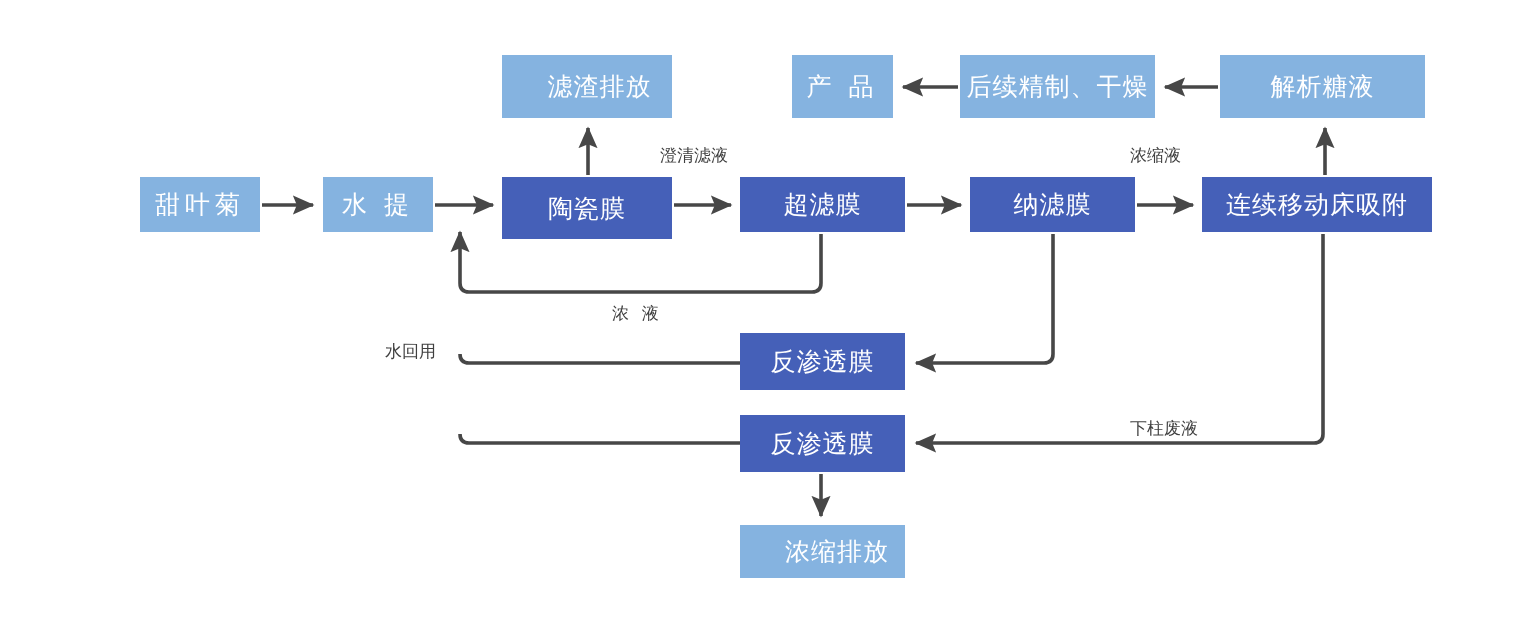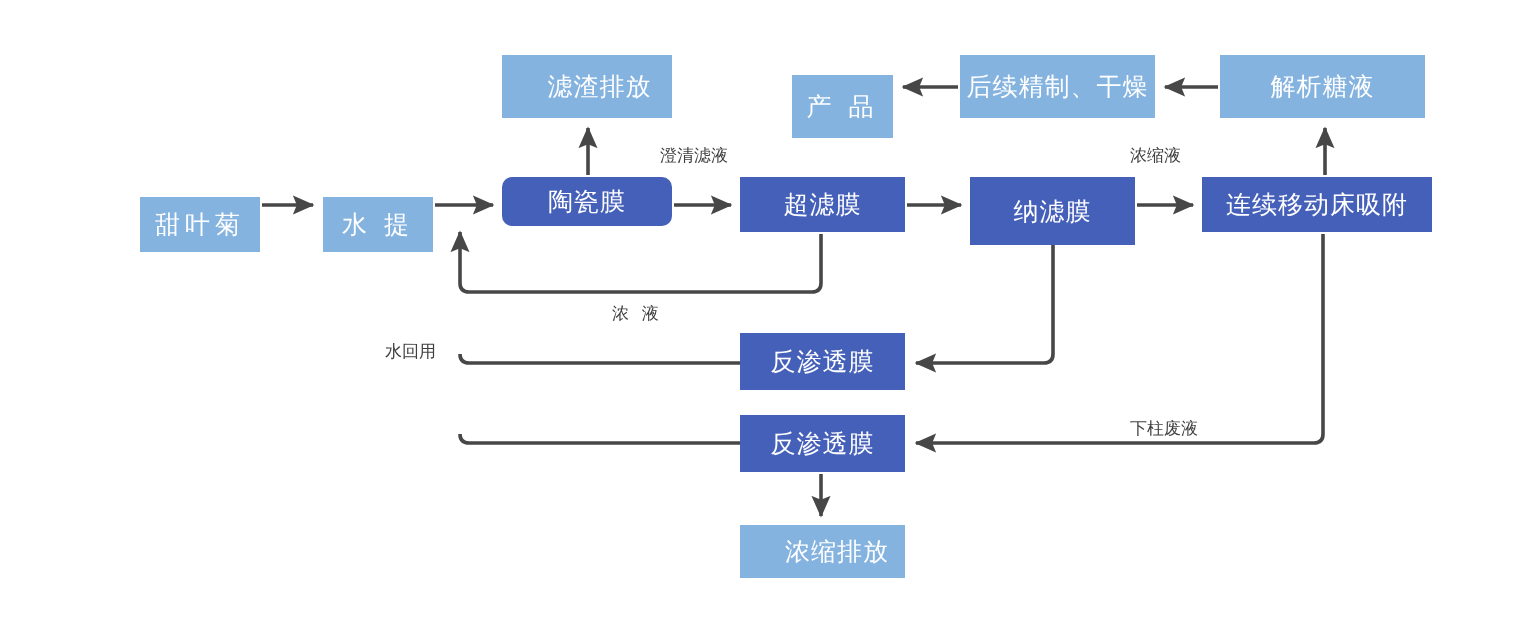--- a/index.html
+++ b/index.html
@@ -25,21 +25,21 @@
     color: #ffffff;
     font-size: 25px;
     letter-spacing: 1px;
     line-height: 1;
     white-space: nowrap;
     box-sizing: border-box;
     user-select: none;
   }
   .node.light { background: #85B3E0; }
   .node.dark  { background: #4560B8; }
-  .node.wide-letter { letter-spacing: 5px; margin-top: 20px; }
+  .node.wide-letter { letter-spacing: 5px; }
 
   .edge-label {
     position: absolute;
     color: #3f3f3f;
     font-size: 17px;
     line-height: 1;
     white-space: nowrap;
     user-select: none;
   }
   .edge-label.spaced { letter-spacing: 4px; }
@@ -97,27 +97,27 @@
 
       <line x1="821" y1="474" x2="821" y2="516" marker-end="url(#arrowhead)"></line>
 
     </g>
   </svg>
 
   <div class="node light wide-letter" style="left:140px; top:177px; width:120px; height:55px;">甜叶菊</div>
 
   <div class="node light wide-letter" style="left:323px; top:177px; width:110px; height:55px;">水 提</div>
 
-  <div class="node dark" style="left:502px; top:177px; width:170px; height:49px;border-radius:10px;">陶瓷膜</div>
+  <div class="node dark" style="left:502px; top:177px; width:170px; height:62px;">陶瓷膜</div>
 
   <div class="node light" style="left:502px; top:55px; width:170px; height:63px;padding-left:25px;">滤渣排放</div>
 
   <div class="node dark" style="left:740px; top:177px; width:165px; height:55px;">超滤膜</div>
 
-  <div class="node dark" style="left:970px; top:177px; width:165px; height:68px;">纳滤膜</div>
+  <div class="node dark" style="left:970px; top:177px; width:165px; height:55px;">纳滤膜</div>
 
   <div class="node dark" style="left:1202px; top:177px; width:230px; height:55px;">连续移动床吸附</div>
 
   <div class="node light" style="left:1220px; top:55px; width:205px; height:63px;">解析糖液</div>
 
   <div class="node light" style="left:960px; top:55px; width:195px; height:63px;">后续精制、干燥</div>
 
   <div class="node light wide-letter" style="left:792px; top:55px; width:101px; height:63px;">产 品</div>
 
   <div class="node dark" style="left:740px; top:333px; width:165px; height:57px;">反渗透膜</div>

